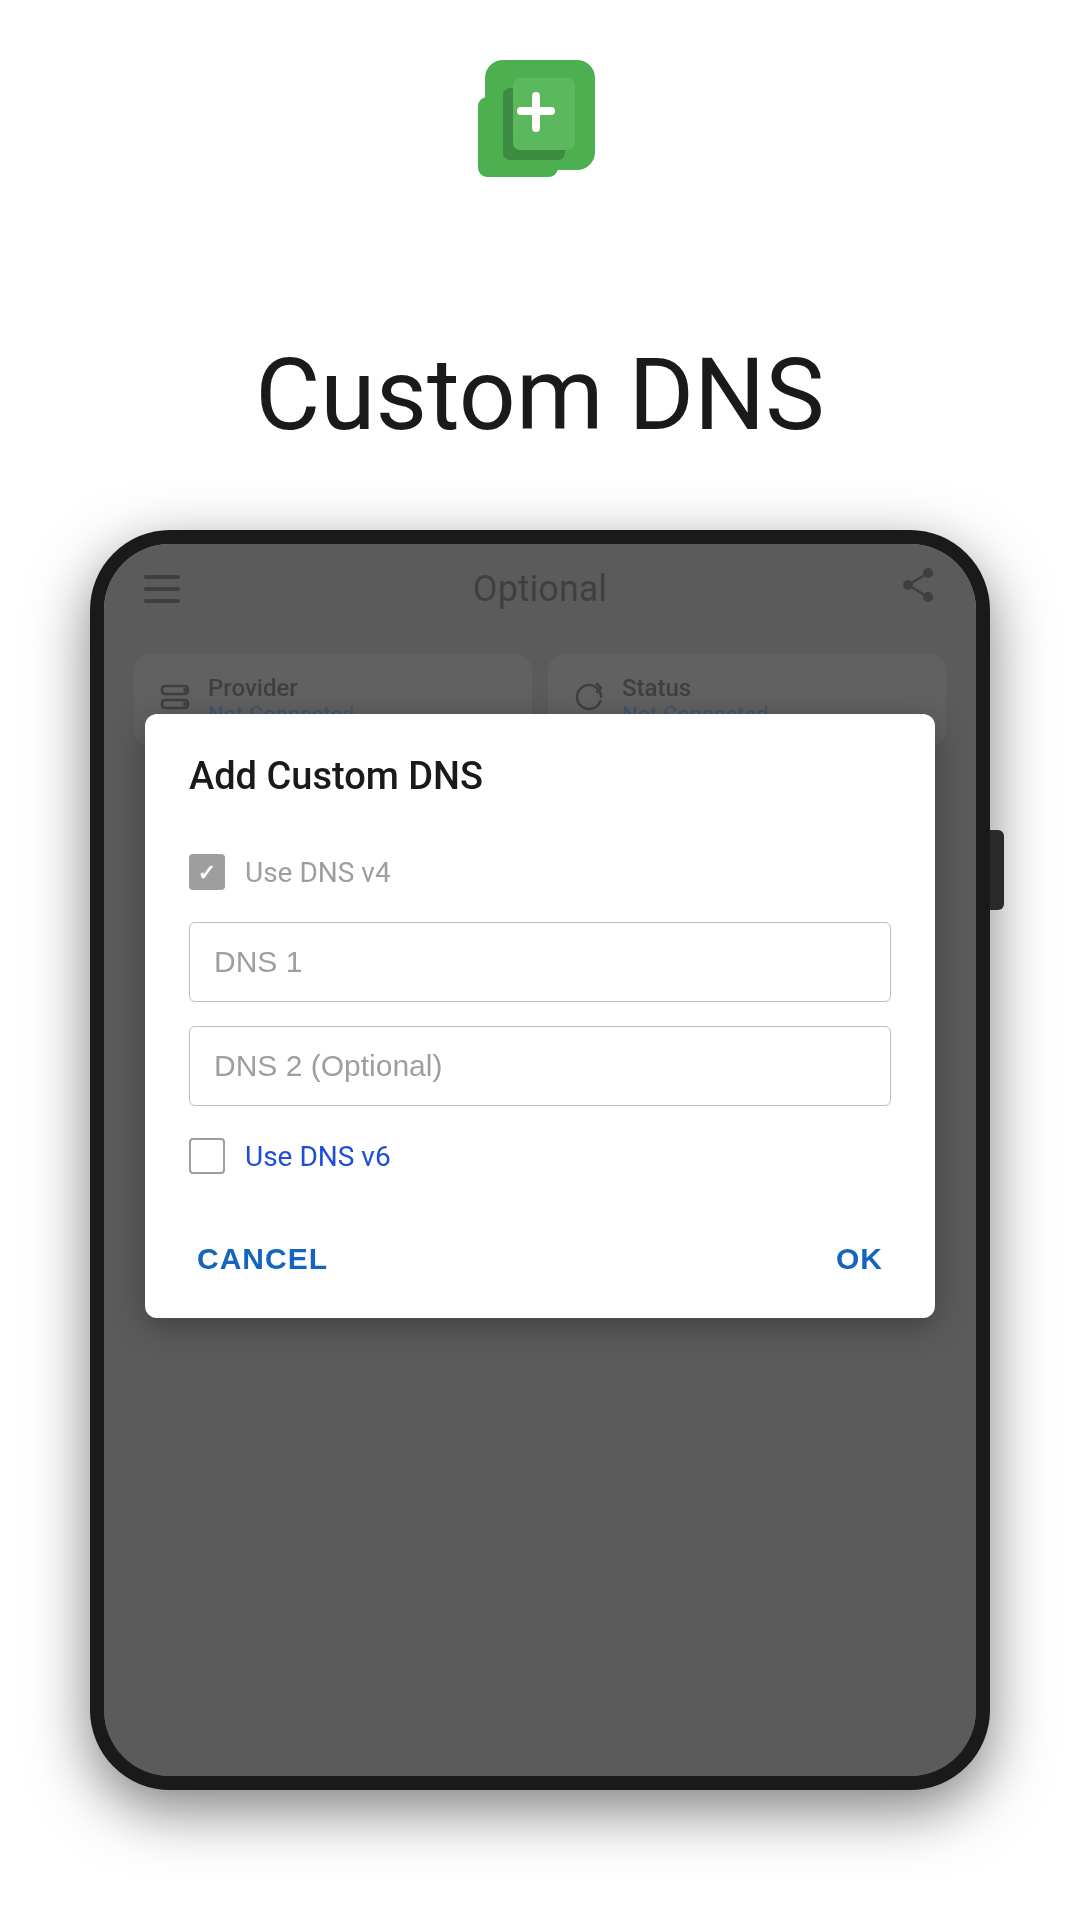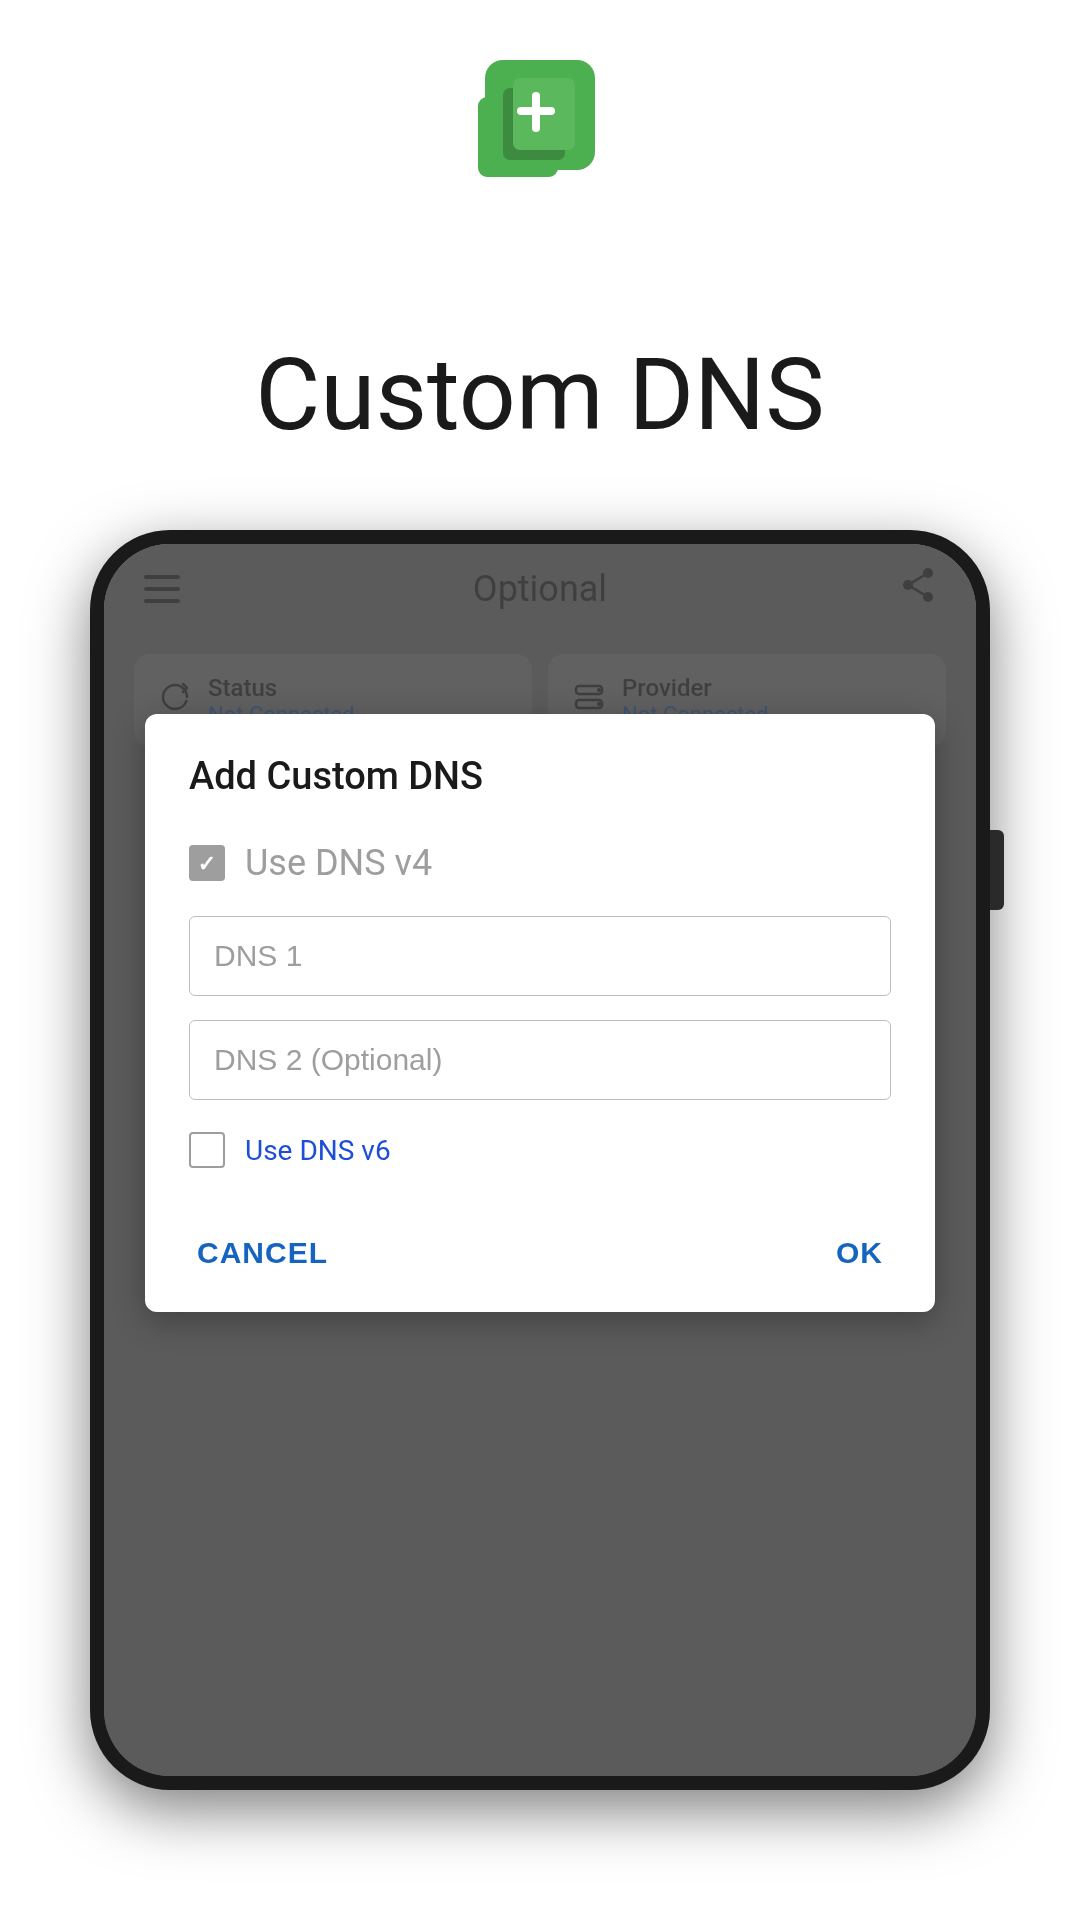--- a/index.html
+++ b/index.html
@@ -185,21 +185,21 @@
       border-radius: 12px;
       width: 790px;
       padding: 40px 44px 0 44px;
       box-shadow: 0 8px 32px rgba(0,0,0,0.3);
     }
 
     .dialog-title {
       font-size: 38px;
       font-weight: 500;
       color: #1a1a1a;
-      margin-bottom: 36px;
+      margin-bottom: 48px;
     }
 
     .dialog-input {
       width: 100%;
       height: 80px;
       border: 1.5px solid #bdbdbd;
       border-radius: 6px;
       padding: 0 24px;
       font-size: 30px;
       color: #1a1a1a;
@@ -239,21 +239,21 @@
 
     .checkbox-unchecked {
       width: 36px;
       height: 36px;
       border: 2px solid #9e9e9e;
       border-radius: 4px;
       background: transparent;
     }
 
     .checkbox-label {
-      font-size: 36px;
+      font-size: 28px;
       color: #9e9e9e;
     }
 
     .checkbox-label-dark {
       font-size: 28px;
       color: #1d4ed8;
     }
 
     
     .dialog-actions {
@@ -321,45 +321,45 @@
             <line x1="8" y1="18" x2="28" y2="30" stroke="#1a1a1a" stroke-width="2.5"></line>
           </svg>
         </span>
       </div>
 
       <div class="status-row">
 
         <div class="status-card">
           <span class="status-card-icon">
             <svg width="34" height="34" viewBox="0 0 34 34" fill="none">
-              <path d="M17 5C10.4 5 5 10.4 5 17s5.4 12 12 12c5.2 0 9.7-3.3 11.4-8" stroke="#1a1a1a" stroke-width="2.5" stroke-linecap="round" fill="none"></path>
-              <path d="M29 17c0-6.6-5.4-12-12-12" stroke="#1a1a1a" stroke-width="2.5" stroke-linecap="round" fill="none"></path>
-              <polyline points="25,4 29,8 25,12" stroke="#1a1a1a" stroke-width="2.5" stroke-linecap="round" stroke-linejoin="round" fill="none"></polyline>
-            </svg>
-          </span>
-          <div class="status-card-content">
-            <div class="status-card-label">Status</div>
-            <div class="status-card-value">Not Connected</div>
-          </div>
-        </div>
-
-        <div class="status-card">
-          <span class="status-card-icon">
-            <svg width="34" height="34" viewBox="0 0 34 34" fill="none">
               <rect x="4" y="6" width="26" height="8" rx="3" stroke="#1a1a1a" stroke-width="2.5" fill="none"></rect>
               <rect x="4" y="20" width="26" height="8" rx="3" stroke="#1a1a1a" stroke-width="2.5" fill="none"></rect>
               <circle cx="27" cy="10" r="2" fill="#1a1a1a"></circle>
               <circle cx="27" cy="24" r="2" fill="#1a1a1a"></circle>
             </svg>
           </span>
           <div class="status-card-content">
             <div class="status-card-label">Provider</div>
             <div class="status-card-value">Not Connected</div>
           </div>
         </div>
+
+        <div class="status-card">
+          <span class="status-card-icon">
+            <svg width="34" height="34" viewBox="0 0 34 34" fill="none">
+              <path d="M17 5C10.4 5 5 10.4 5 17s5.4 12 12 12c5.2 0 9.7-3.3 11.4-8" stroke="#1a1a1a" stroke-width="2.5" stroke-linecap="round" fill="none"></path>
+              <path d="M29 17c0-6.6-5.4-12-12-12" stroke="#1a1a1a" stroke-width="2.5" stroke-linecap="round" fill="none"></path>
+              <polyline points="25,4 29,8 25,12" stroke="#1a1a1a" stroke-width="2.5" stroke-linecap="round" stroke-linejoin="round" fill="none"></polyline>
+            </svg>
+          </span>
+          <div class="status-card-content">
+            <div class="status-card-label">Status</div>
+            <div class="status-card-value">Not Connected</div>
+          </div>
+        </div>
       </div>
 
       <div class="dialog-backdrop">
         <div class="dialog">
 
           <div class="dialog-title">Add Custom DNS</div>
 
           
 
           

